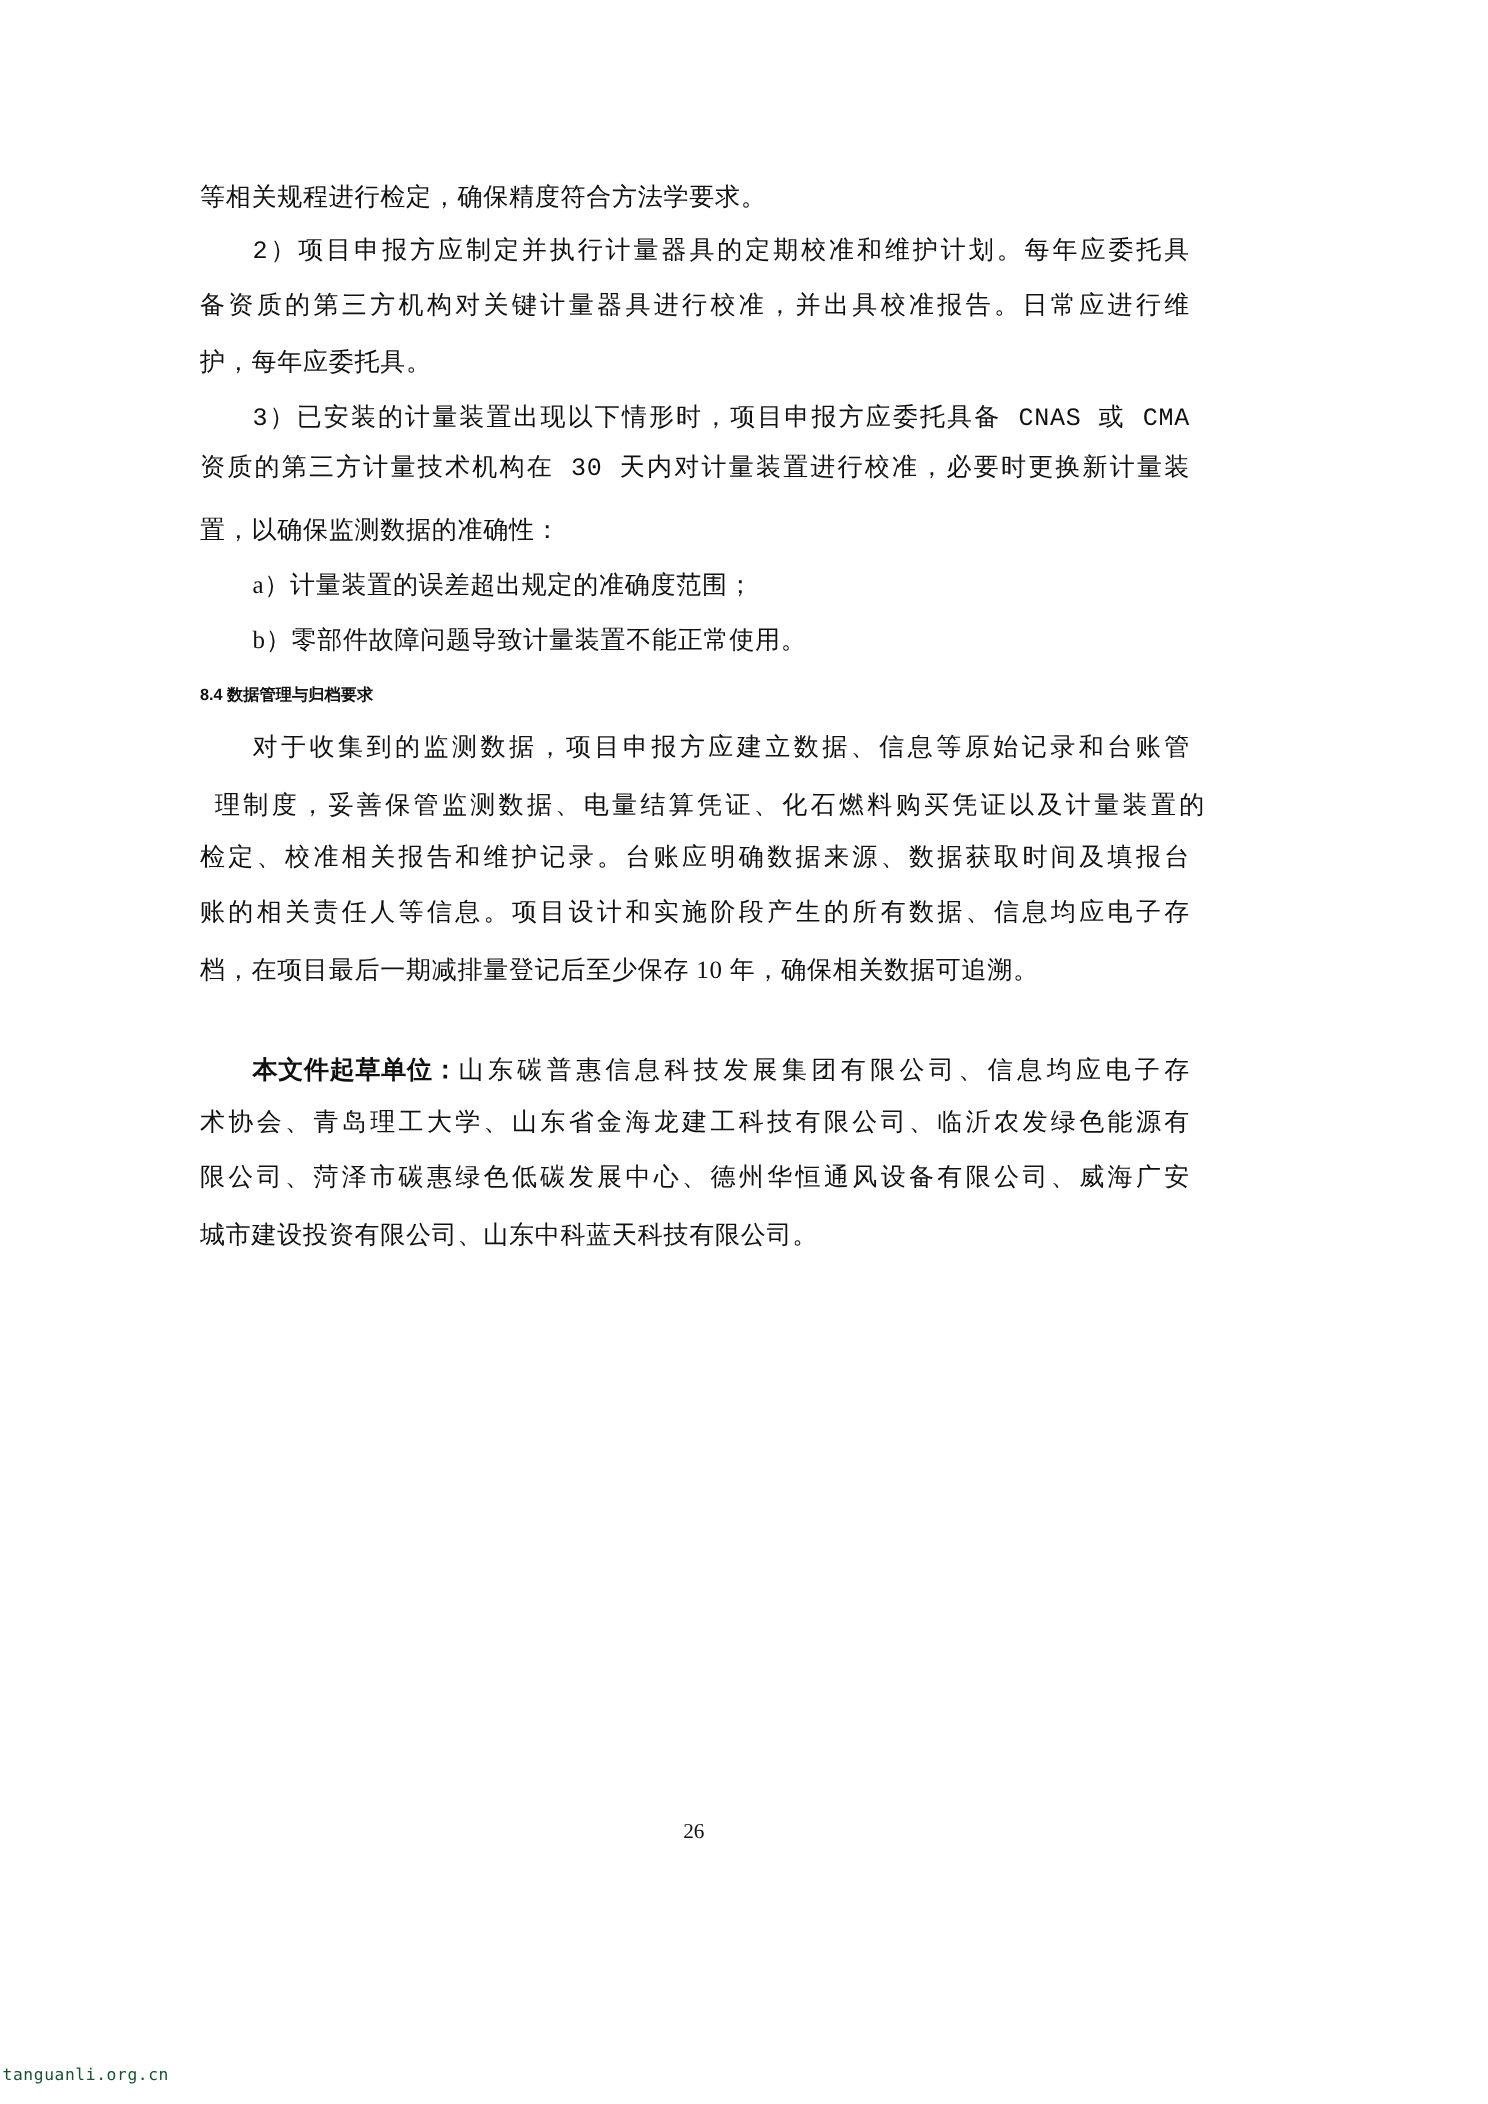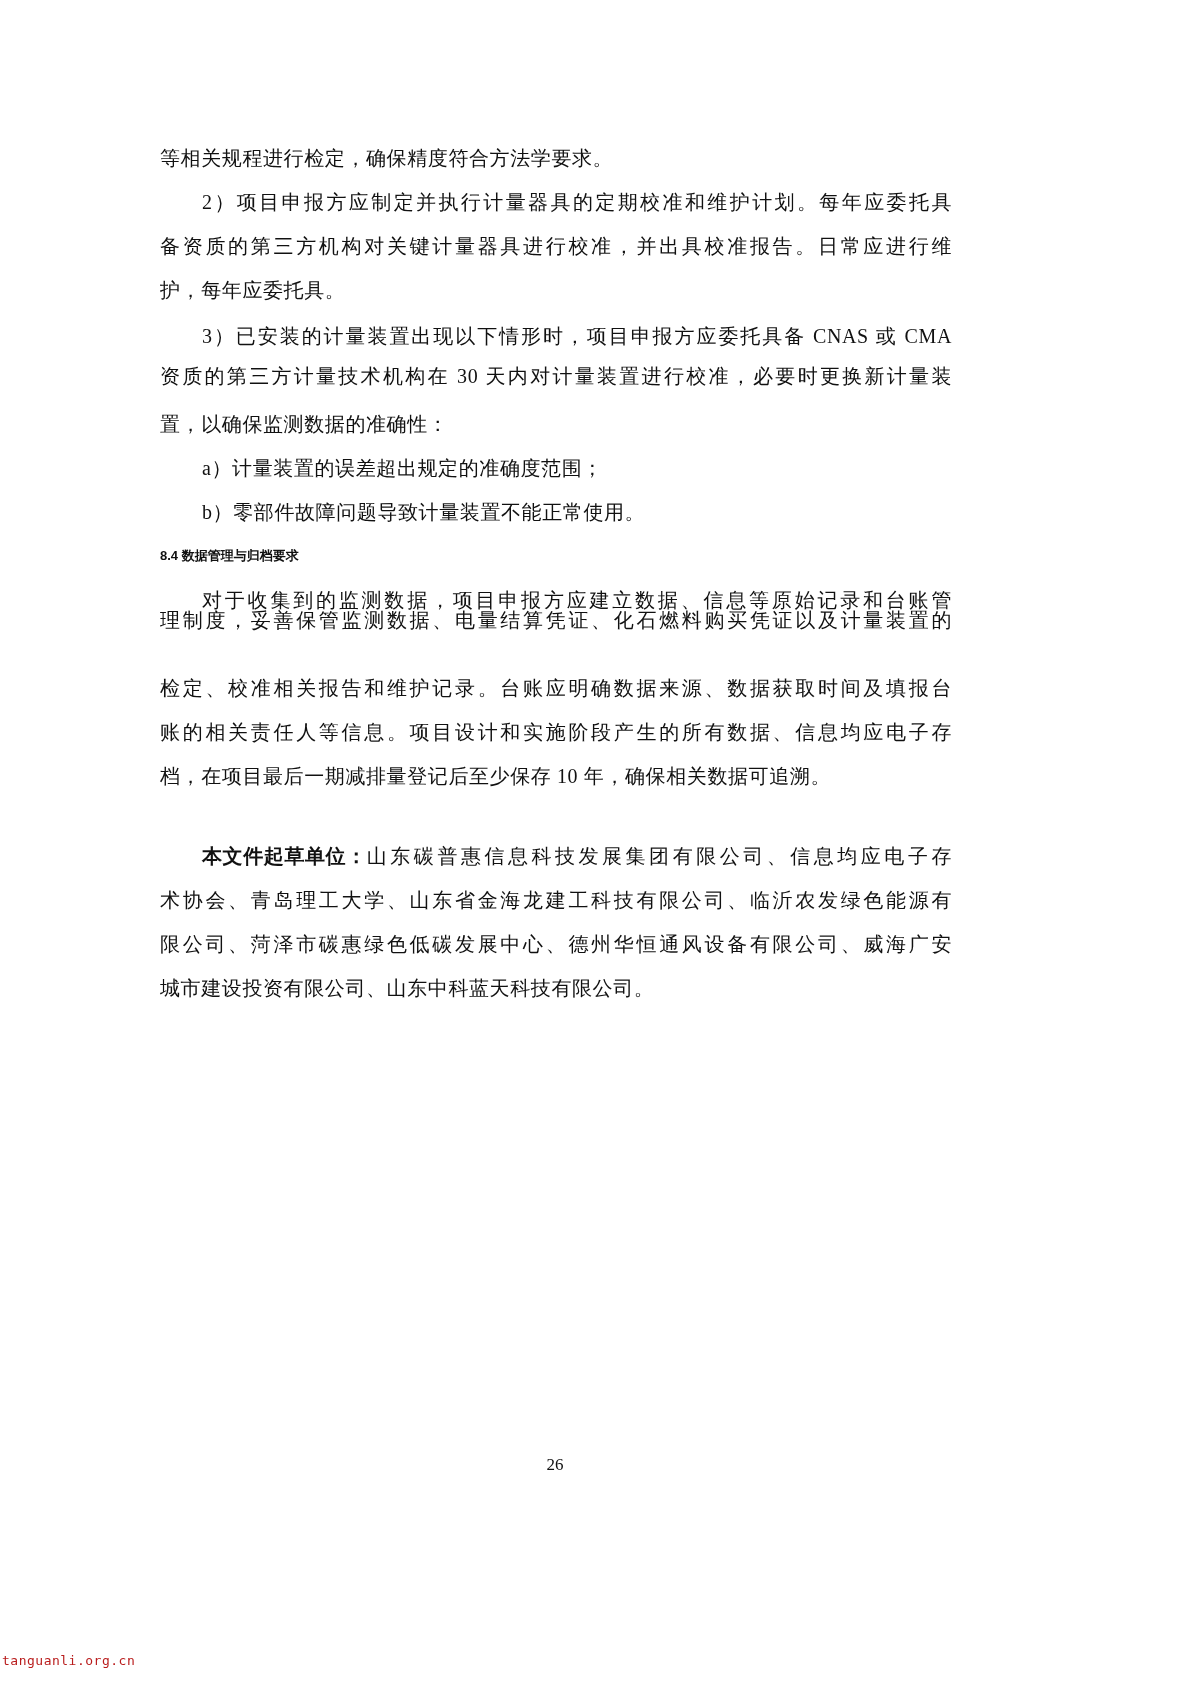--- a/index.html
+++ b/index.html
@@ -1,44 +1,44 @@
 <!DOCTYPE html>
 <html><head>
   <meta charset="utf-8">
   <style>
     html, body { margin: 0; padding: 0; background: #ffffff; }
     body { width: 1190px; height: 1683px; position: relative; overflow: hidden;
       font-family: "Liberation Serif", "DejaVu Serif", serif; color: #111; }
     .page { position: absolute; left: 160px; top: 140px; width: 792px; }
     .line { position: absolute; left: 0; height: 36px; line-height: 36px; font-size: 20px; white-space: nowrap; letter-spacing: 0.6px; }
-    .just { text-align: justify; text-align-last: justify; width: 792px; }
+    .just { text-align: justify; text-align-last: justify; width: 792px; font-family: Liberation Mono, monospace; }
     .indent { padding-left: 42px; box-sizing: border-box; }
     .bold { font-weight: bold; }
     .heading { font-weight: bold; font-family: "Liberation Sans", "DejaVu Sans", sans-serif; font-size: 13px; letter-spacing: 0; }
     .page-number { position: absolute; left: 0; width: 1110px; text-align: center; top: 1455px; font-size: 17px; }
-    .watermark { position: absolute; left: 2px; top: 1653px; font-family: "DejaVu Sans Mono", monospace; font-size: 13px; color: #b91c1c; letter-spacing: 0.5px; }
+    .watermark { position: absolute; left: 2px; top: 1653px; font-family: "DejaVu Sans Mono", monospace; font-size: 13px; color: #14532d; letter-spacing: 0.5px; }
   </style>
 </head>
 <body>
 
 <div class="page">
   <div class="line" style="top:0px;">等相关规程进行检定，确保精度符合方法学要求。</div>
   <div class="line just indent" style="top:44px;">2）项目申报方应制定并执行计量器具的定期校准和维护计划。每年应委托具</div>
   <div class="line just" style="top:88px;">备资质的第三方机构对关键计量器具进行校准，并出具校准报告。日常应进行维</div>
   <div class="line" style="top:132px;">护，每年应委托具。</div>
   <div class="line just indent" style="top:178px;">3）已安装的计量装置出现以下情形时，项目申报方应委托具备 CNAS 或 CMA</div>
   <div class="line just" style="top:218px;">资质的第三方计量技术机构在 30 天内对计量装置进行校准，必要时更换新计量装</div>
   <div class="line" style="top:266px;">置，以确保监测数据的准确性：</div>
   <div class="line indent" style="top:310px;">a）计量装置的误差超出规定的准确度范围；</div>
   <div class="line indent" style="top:354px;">b）零部件故障问题导致计量装置不能正常使用。</div>
 
   <div class="line heading" style="top:398px;">8.4 数据管理与归档要求</div>
 
   <div class="line just indent" style="top:442px;">对于收集到的监测数据，项目申报方应建立数据、信息等原始记录和台账管</div>
-  <div class="line just" style="top:462px;">理制度，妥善保管监测数据、电量结算凭证、化石燃料购买凭证以及计量装置的</div>
+  <div class="line just" style="top:488px;margin-left:12px;">理制度，妥善保管监测数据、电量结算凭证、化石燃料购买凭证以及计量装置的</div>
   <div class="line just" style="top:530px;">检定、校准相关报告和维护记录。台账应明确数据来源、数据获取时间及填报台</div>
   <div class="line just" style="top:574px;">账的相关责任人等信息。项目设计和实施阶段产生的所有数据、信息均应电子存</div>
   <div class="line" style="top:618px;">档，在项目最后一期减排量登记后至少保存 10 年，确保相关数据可追溯。</div>
 
   <div class="line indent" style="top:698px; width:792px; display:flex;">
     <span class="bold">本文件起草单位：</span>
     <span style="flex:1; text-align:justify; text-align-last:justify;">山东碳普惠信息科技发展集团有限公司、信息均应电子存</span>
   </div>
   <div class="line just" style="top:742px;">术协会、青岛理工大学、山东省金海龙建工科技有限公司、临沂农发绿色能源有</div>
   <div class="line just" style="top:786px;">限公司、菏泽市碳惠绿色低碳发展中心、德州华恒通风设备有限公司、威海广安</div>

